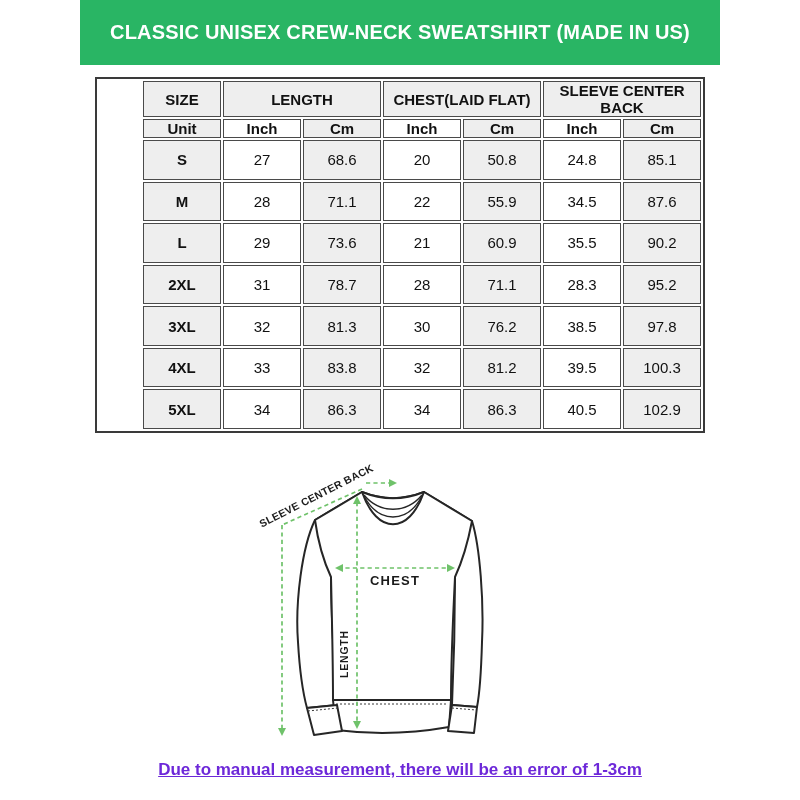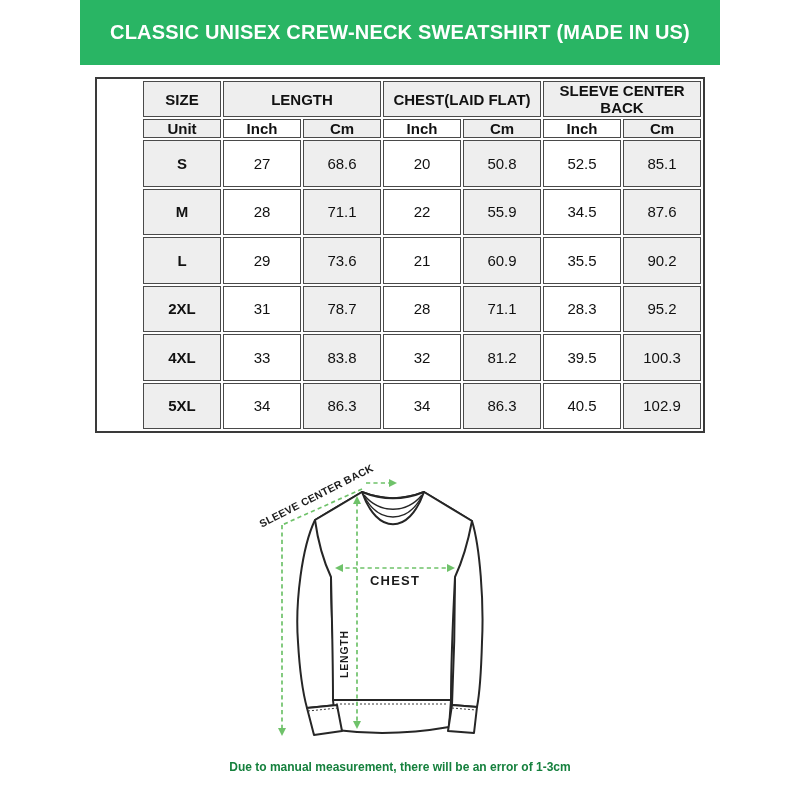--- a/index.html
+++ b/index.html
@@ -21,21 +21,21 @@
   
   .diagram{position:absolute;left:240px;top:452px;width:320px;height:295px;}
   .outline{fill:#ffffff;stroke:#262626;stroke-width:2;stroke-linejoin:round;}
   .thin{fill:none;stroke:#262626;stroke-width:1.4;}
   .stitch{fill:none;stroke:#3a3a3a;stroke-width:1;stroke-dasharray:2 2;}
   .mline{fill:none;stroke:#6FC26A;stroke-width:1.7;stroke-dasharray:4.2 3.2;}
   .mhead{fill:#6FC26A;stroke:none;}
   .mtext{fill:#1b1b1b;font-weight:700;font-family:"Liberation Sans",sans-serif;}
   
   .footnote{position:absolute;left:0;top:760px;width:800px;margin:0;text-align:center;
-        color:#15803d;font-size:12px;font-weight:700;}
+        color:#6d28d9;font-size:17px;font-weight:700;text-decoration:underline;}
 </style>
 </head>
 <body>
 
 <div class="page">
 
   <header class="banner">
     <h1>CLASSIC UNISEX CREW-NECK SWEATSHIRT (MADE IN US)</h1>
   </header>
 
@@ -66,21 +66,21 @@
         <th class="g">Cm</th>
       </tr>
     </thead>
     <tbody>
       <tr>
         <th class="g">S</th>
         <td class="w">27</td>
         <td class="g">68.6</td>
         <td class="w">20</td>
         <td class="g">50.8</td>
-        <td class="w">52.5</td>
+        <td class="w">24.8</td>
         <td class="g">85.1</td>
       </tr>
       <tr>
         <th class="g">M</th>
         <td class="w">28</td>
         <td class="g">71.1</td>
         <td class="w">22</td>
         <td class="g">55.9</td>
         <td class="w">34.5</td>
         <td class="g">87.6</td>
@@ -95,20 +95,29 @@
         <td class="g">90.2</td>
       </tr>
       <tr>
         <th class="g">2XL</th>
         <td class="w">31</td>
         <td class="g">78.7</td>
         <td class="w">28</td>
         <td class="g">71.1</td>
         <td class="w">28.3</td>
         <td class="g">95.2</td>
+      </tr>
+      <tr>
+        <th class="g">3XL</th>
+        <td class="w">32</td>
+        <td class="g">81.3</td>
+        <td class="w">30</td>
+        <td class="g">76.2</td>
+        <td class="w">38.5</td>
+        <td class="g">97.8</td>
       </tr>
       <tr>
         <th class="g">4XL</th>
         <td class="w">33</td>
         <td class="g">83.8</td>
         <td class="w">32</td>
         <td class="g">81.2</td>
         <td class="w">39.5</td>
         <td class="g">100.3</td>
       </tr>

